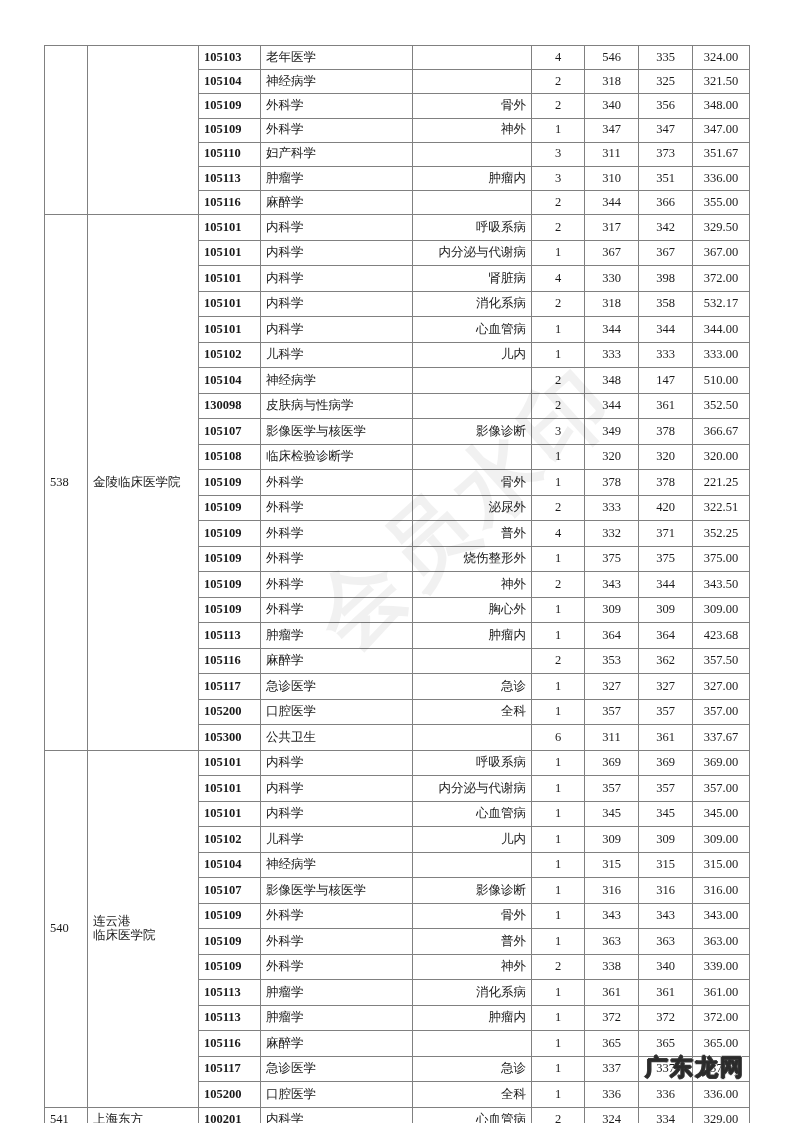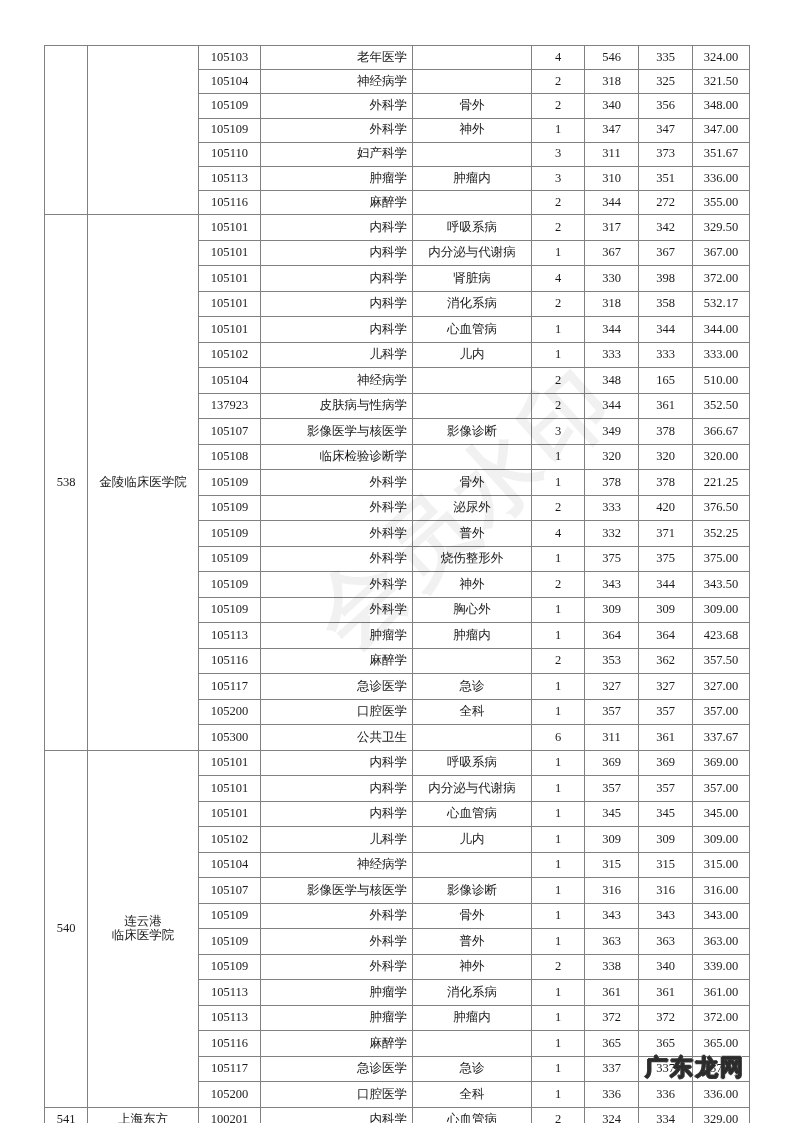--- a/index.html
+++ b/index.html
@@ -80,27 +80,27 @@
   col.c-major-code { width: 62px; }
   col.c-major-name { width: 152px; }
   col.c-direction  { width: 119px; }
   col.c-count      { width: 53px; }
   col.c-min        { width: 54px; }
   col.c-max        { width: 54px; }
   col.c-avg        { width: 57px; }
 
   td.inst-code,
   td.inst-name {
-    text-align: center;
+    text-align: left;
     vertical-align: middle;
   }
   td.inst-name { line-height: 1.25; }
-  td.major-code { text-align: center; letter-spacing: 0px; }
-  td.major-name { text-align: right; }
-  td.direction  { text-align: center; margin-left: 8px; }
+  td.major-code { text-align: left; letter-spacing: 0px; font-weight: bold; }
+  td.major-name { text-align: left; }
+  td.direction  { text-align: right; margin-left: 8px; }
   td.num        { text-align: center; }
 
   
   tr.g0 td { height: 23.2px; }
   tr.g1 td { height: 24.5px; }
   tr.g2 td { height: 24.5px; }
   tr.g3 td { height: 25px; }
 
   
   #site-logo {
@@ -200,21 +200,21 @@
             <td class="num">310</td>
             <td class="num">351</td>
             <td class="num">336.00</td>
           </tr>
           <tr class="g0">
             <td class="major-code">105116</td>
             <td class="major-name">麻醉学</td>
             <td class="direction"></td>
             <td class="num">2</td>
             <td class="num">344</td>
-            <td class="num">272</td>
+            <td class="num">366</td>
             <td class="num">355.00</td>
           </tr>
           <tr class="g1">
             <td class="inst-code" rowspan="21">538</td>
             <td class="inst-name" rowspan="21">金陵临床医学院</td>
             <td class="major-code">105101</td>
             <td class="major-name">内科学</td>
             <td class="direction">呼吸系病</td>
             <td class="num">2</td>
             <td class="num">317</td>
@@ -265,25 +265,25 @@
             <td class="num">333</td>
             <td class="num">333</td>
             <td class="num">333.00</td>
           </tr>
           <tr class="g1">
             <td class="major-code">105104</td>
             <td class="major-name">神经病学</td>
             <td class="direction"></td>
             <td class="num">2</td>
             <td class="num">348</td>
-            <td class="num">165</td>
+            <td class="num">147</td>
             <td class="num">510.00</td>
           </tr>
           <tr class="g1">
-            <td class="major-code">137923</td>
+            <td class="major-code">130098</td>
             <td class="major-name">皮肤病与性病学</td>
             <td class="direction"></td>
             <td class="num">2</td>
             <td class="num">344</td>
             <td class="num">361</td>
             <td class="num">352.50</td>
           </tr>
           <tr class="g1">
             <td class="major-code">105107</td>
             <td class="major-name">影像医学与核医学</td>
@@ -311,21 +311,21 @@
             <td class="num">378</td>
             <td class="num">221.25</td>
           </tr>
           <tr class="g1">
             <td class="major-code">105109</td>
             <td class="major-name">外科学</td>
             <td class="direction">泌尿外</td>
             <td class="num">2</td>
             <td class="num">333</td>
             <td class="num">420</td>
-            <td class="num">376.50</td>
+            <td class="num">322.51</td>
           </tr>
           <tr class="g1">
             <td class="major-code">105109</td>
             <td class="major-name">外科学</td>
             <td class="direction">普外</td>
             <td class="num">4</td>
             <td class="num">332</td>
             <td class="num">371</td>
             <td class="num">352.25</td>
           </tr>

